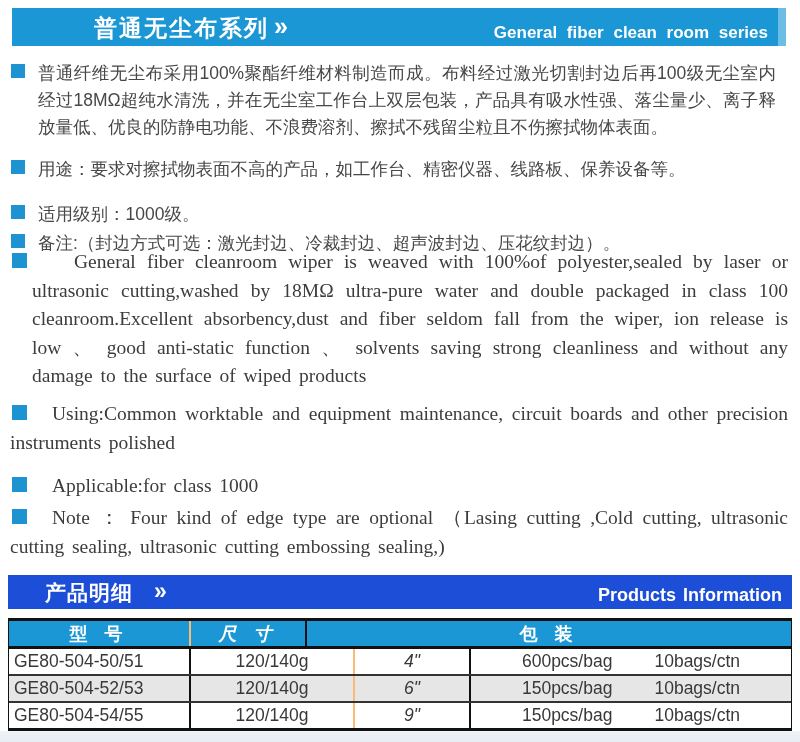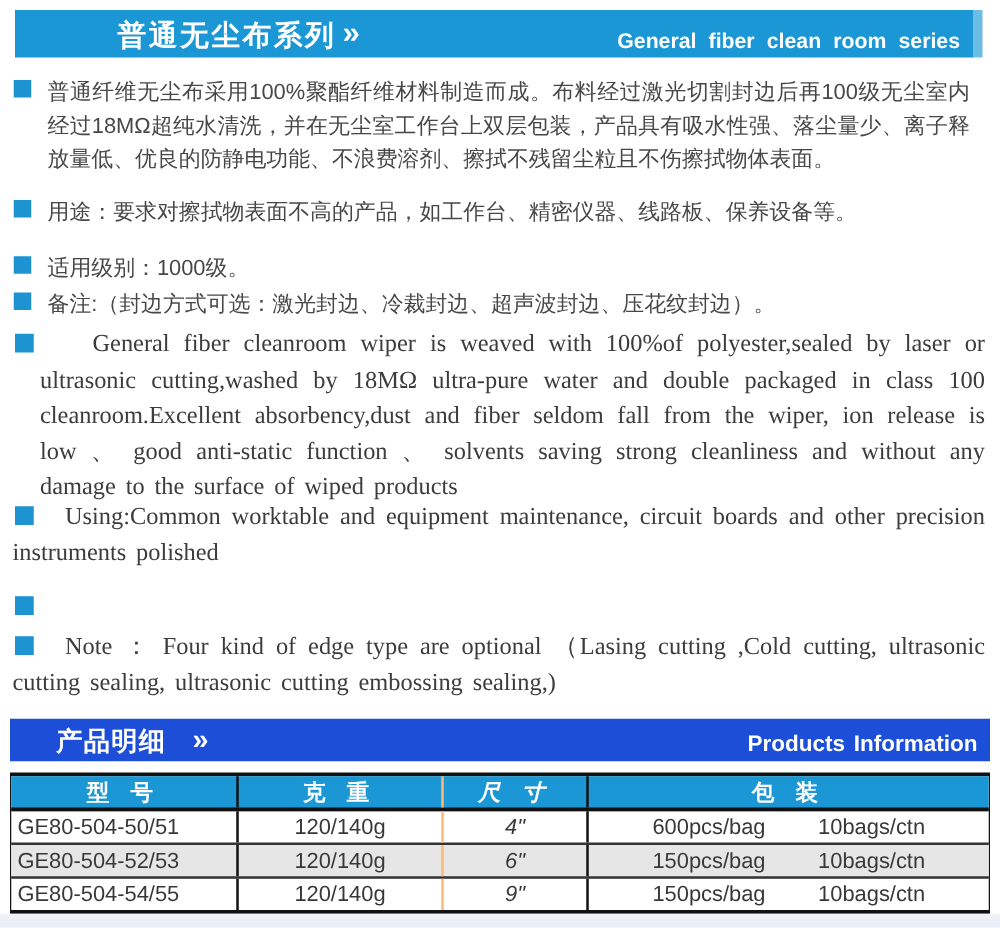--- a/index.html
+++ b/index.html
@@ -119,49 +119,49 @@
   <div class="para zh" style="top:201px;">
     <span class="bullet"></span>
     <span>适用级别：1000级。</span>
   </div>
 
   <div class="para zh" style="top:230px;">
     <span class="bullet"></span>
     <span>备注:（封边方式可选：激光封边、冷裁封边、超声波封边、压花纹封边）。</span>
   </div>
 
-  <div class="para en" style="top:262px;padding-left:32px;">
+  <div class="para en" style="top:248px;padding-left:32px;">
     <span class="bullet"></span>
     <span>General fiber cleanroom wiper is weaved with 100%of polyester,sealed by laser or ultrasonic cutting,washed by 18MΩ ultra-pure water and double packaged in class 100 cleanroom.Excellent absorbency,dust and fiber seldom fall from the wiper, ion release is low 、 good anti-static function 、 solvents saving strong cleanliness and without any damage to the surface of wiped products</span>
   </div>
 
   <div class="para en" style="top:400px;">
     <span class="bullet"></span>
     <span>Using:Common worktable and equipment maintenance, circuit boards and other precision instruments polished</span>
   </div>
 
   <div class="para en" style="top:472px;">
     <span class="bullet"></span>
+    <span>Applicable:for class 1000</span>
   </div>
 
   <div class="para en" style="top:504px;">
     <span class="bullet"></span>
     <span>Note ： Four kind of edge type are optional （Lasing cutting ,Cold cutting, ultrasonic cutting sealing, ultrasonic cutting embossing sealing,)</span>
   </div>
 
   <div class="graybar">
     <span class="zh">产品明细</span>
     <span class="chev">»</span>
     <span class="en">Products Information</span>
   </div>
 
   <div class="ptable">
     <div class="trow thead">
       <div class="c model">型 号</div>
-      <div class="c weight">克 重</div>
       <div class="c size">尺 寸</div>
       <div class="c pack">包 装</div>
     </div>
 
     <div class="trow tbody-row">
       <div class="c model">GE80-504-50/51</div>
       <div class="c weight">120/140g</div>
       <div class="c size">4"</div>
       <div class="c pack">
         <span>600pcs/bag</span>

